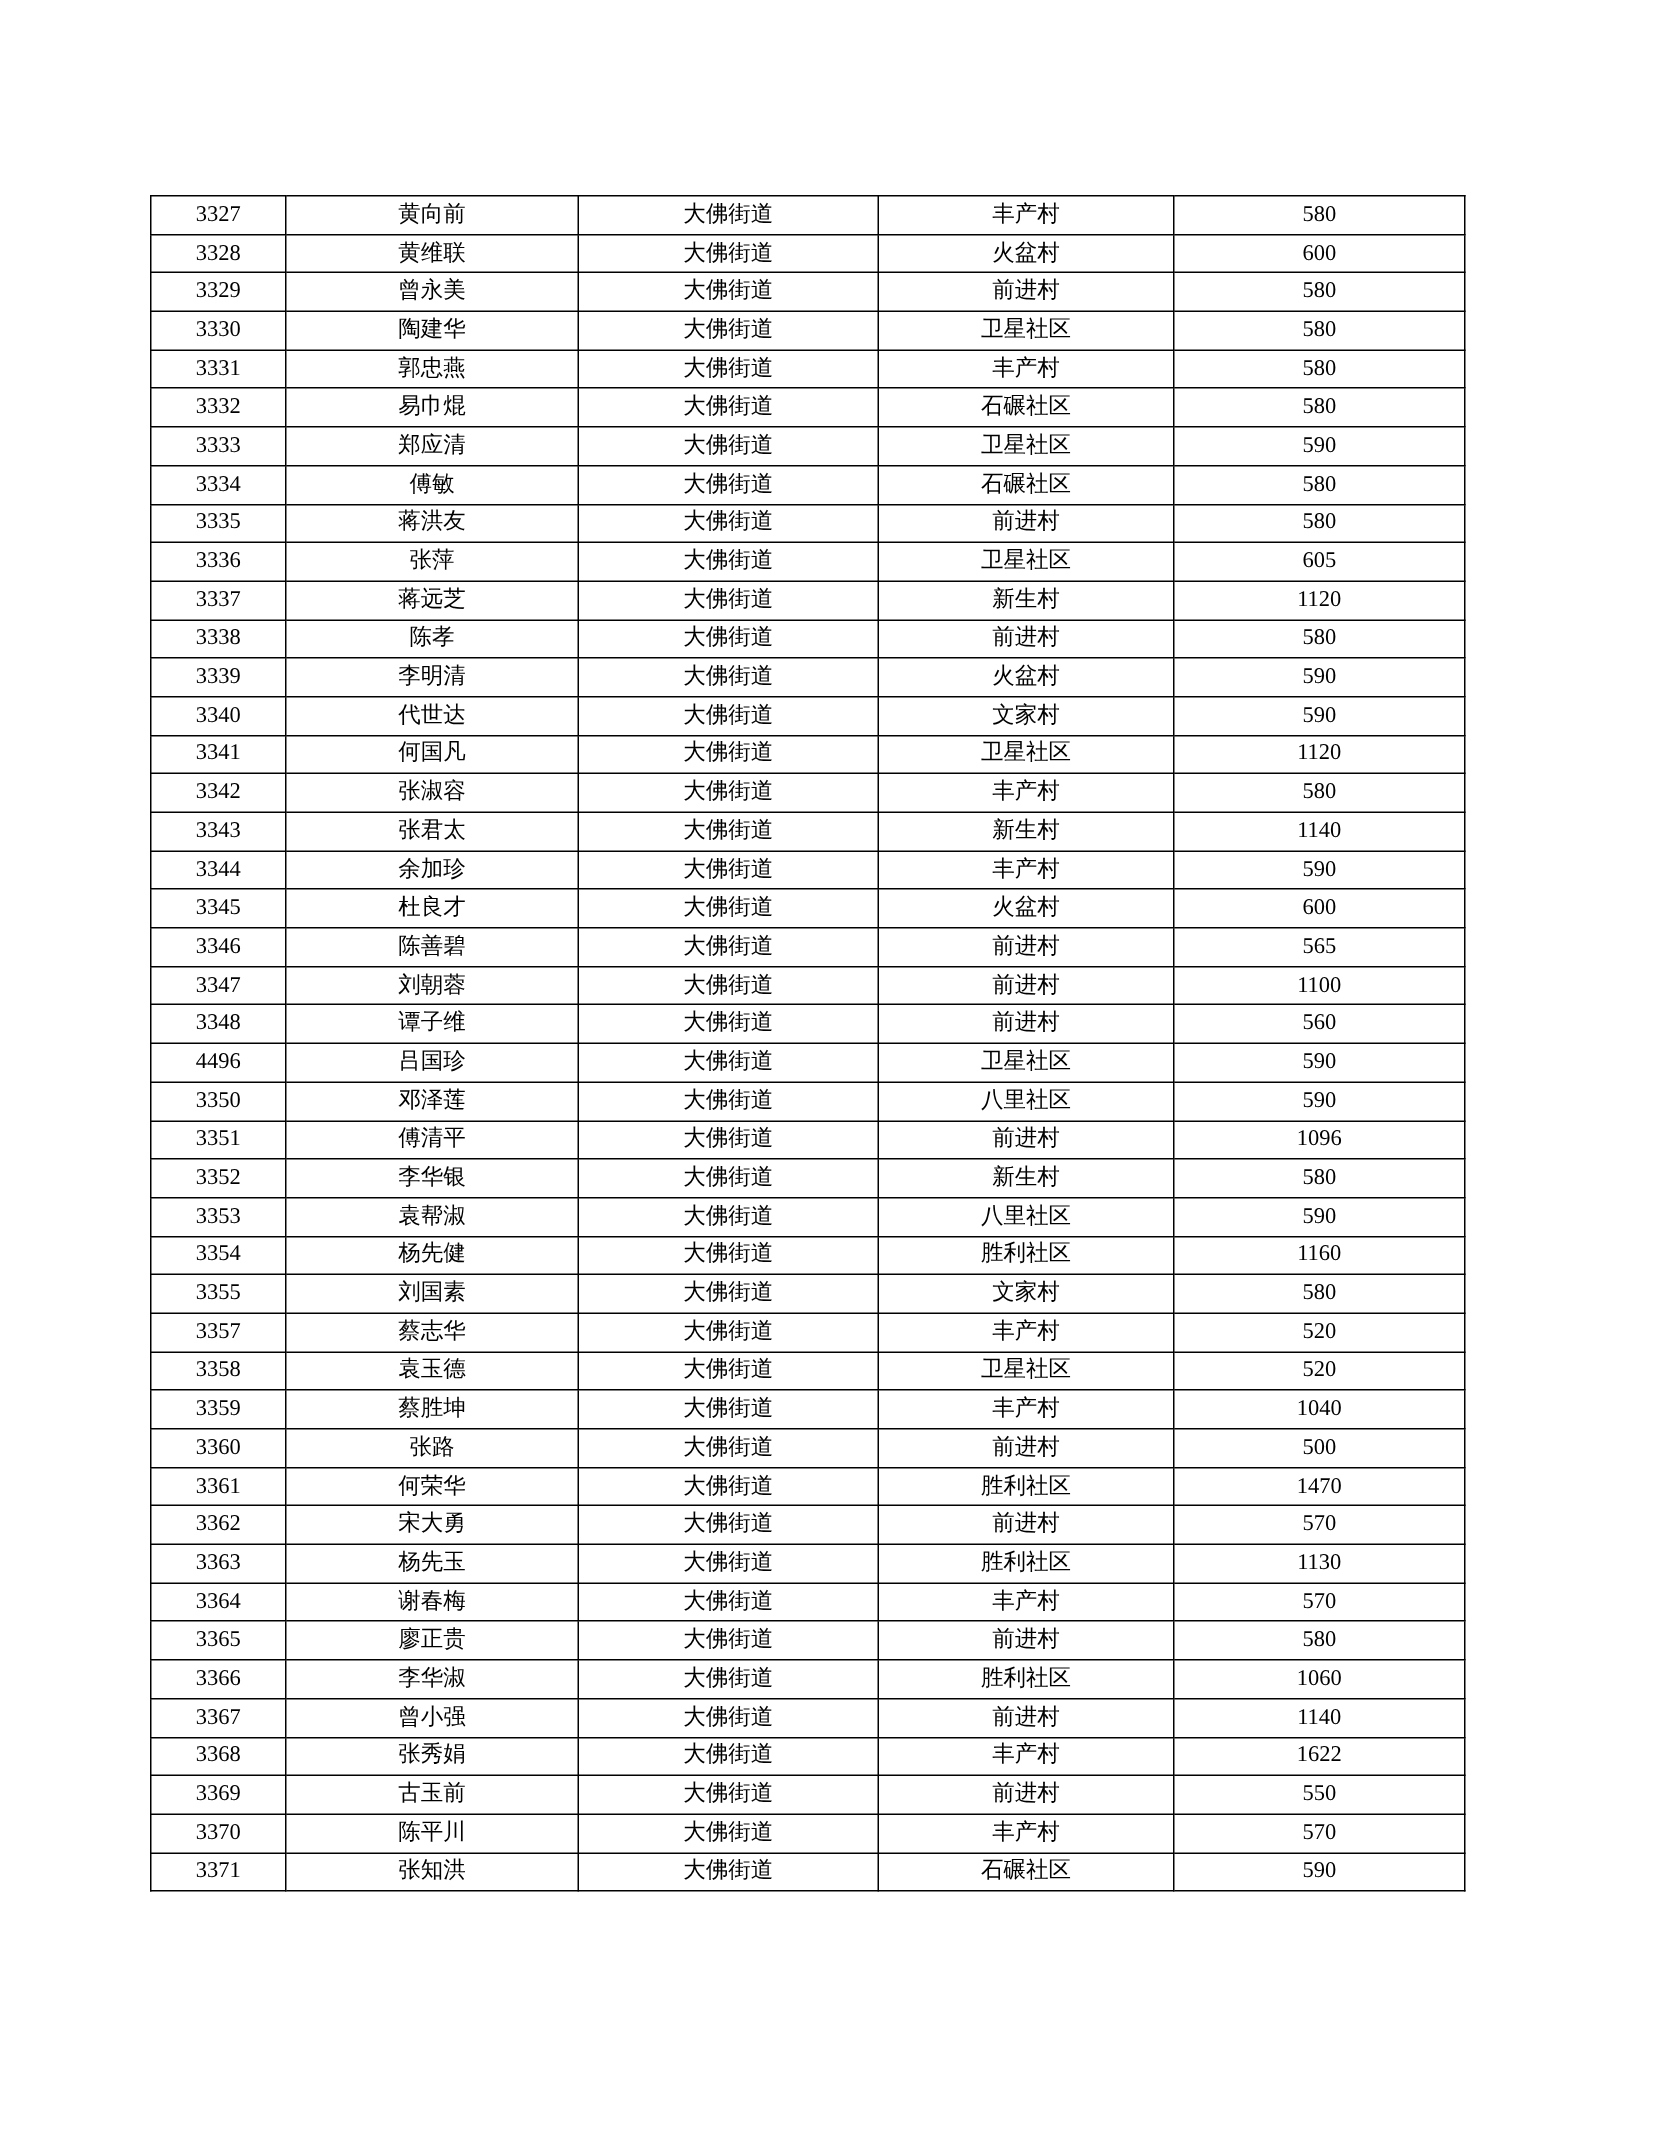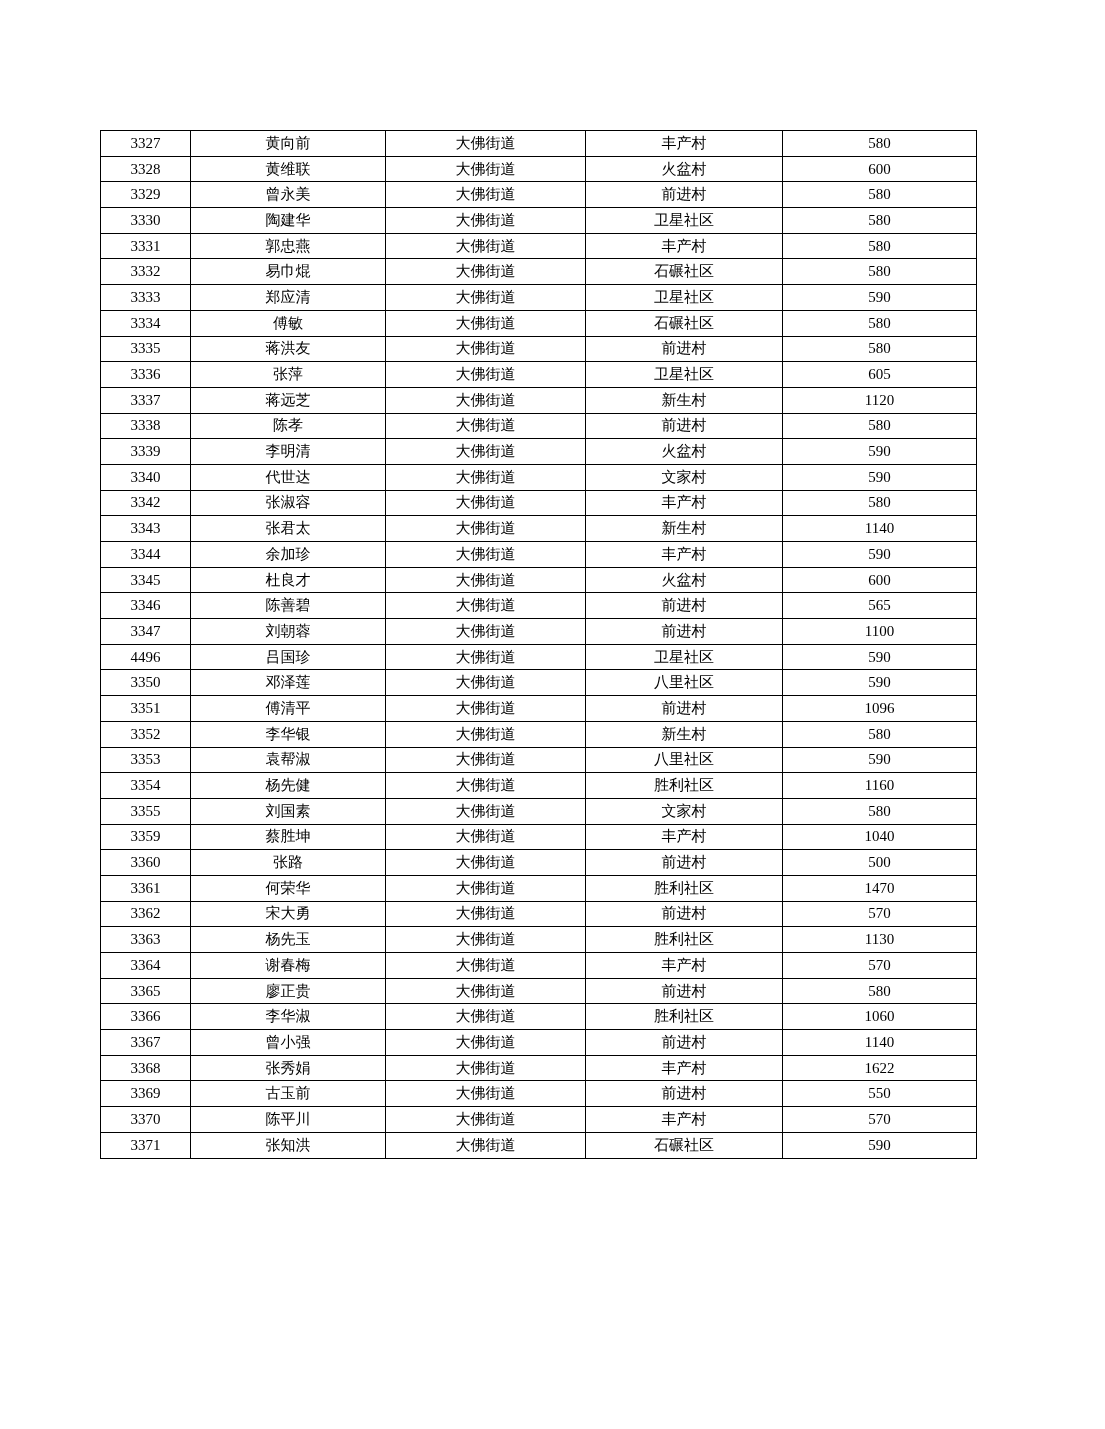--- a/index.html
+++ b/index.html
@@ -152,20 +152,27 @@
           <td>590</td>
         </tr>
         <tr>
           <td>3340</td>
           <td>代世达</td>
           <td>大佛街道</td>
           <td>文家村</td>
           <td>590</td>
         </tr>
         <tr>
+          <td>3341</td>
+          <td>何国凡</td>
+          <td>大佛街道</td>
+          <td>卫星社区</td>
+          <td>1120</td>
+        </tr>
+        <tr>
           <td>3342</td>
           <td>张淑容</td>
           <td>大佛街道</td>
           <td>丰产村</td>
           <td>580</td>
         </tr>
         <tr>
           <td>3343</td>
           <td>张君太</td>
           <td>大佛街道</td>
@@ -194,20 +201,27 @@
           <td>565</td>
         </tr>
         <tr>
           <td>3347</td>
           <td>刘朝蓉</td>
           <td>大佛街道</td>
           <td>前进村</td>
           <td>1100</td>
         </tr>
         <tr>
+          <td>3348</td>
+          <td>谭子维</td>
+          <td>大佛街道</td>
+          <td>前进村</td>
+          <td>560</td>
+        </tr>
+        <tr>
           <td>4496</td>
           <td>吕国珍</td>
           <td>大佛街道</td>
           <td>卫星社区</td>
           <td>590</td>
         </tr>
         <tr>
           <td>3350</td>
           <td>邓泽莲</td>
           <td>大佛街道</td>
@@ -241,20 +255,34 @@
           <td>大佛街道</td>
           <td>胜利社区</td>
           <td>1160</td>
         </tr>
         <tr>
           <td>3355</td>
           <td>刘国素</td>
           <td>大佛街道</td>
           <td>文家村</td>
           <td>580</td>
+        </tr>
+        <tr>
+          <td>3357</td>
+          <td>蔡志华</td>
+          <td>大佛街道</td>
+          <td>丰产村</td>
+          <td>520</td>
+        </tr>
+        <tr>
+          <td>3358</td>
+          <td>袁玉德</td>
+          <td>大佛街道</td>
+          <td>卫星社区</td>
+          <td>520</td>
         </tr>
         <tr>
           <td>3359</td>
           <td>蔡胜坤</td>
           <td>大佛街道</td>
           <td>丰产村</td>
           <td>1040</td>
         </tr>
         <tr>
           <td>3360</td>

